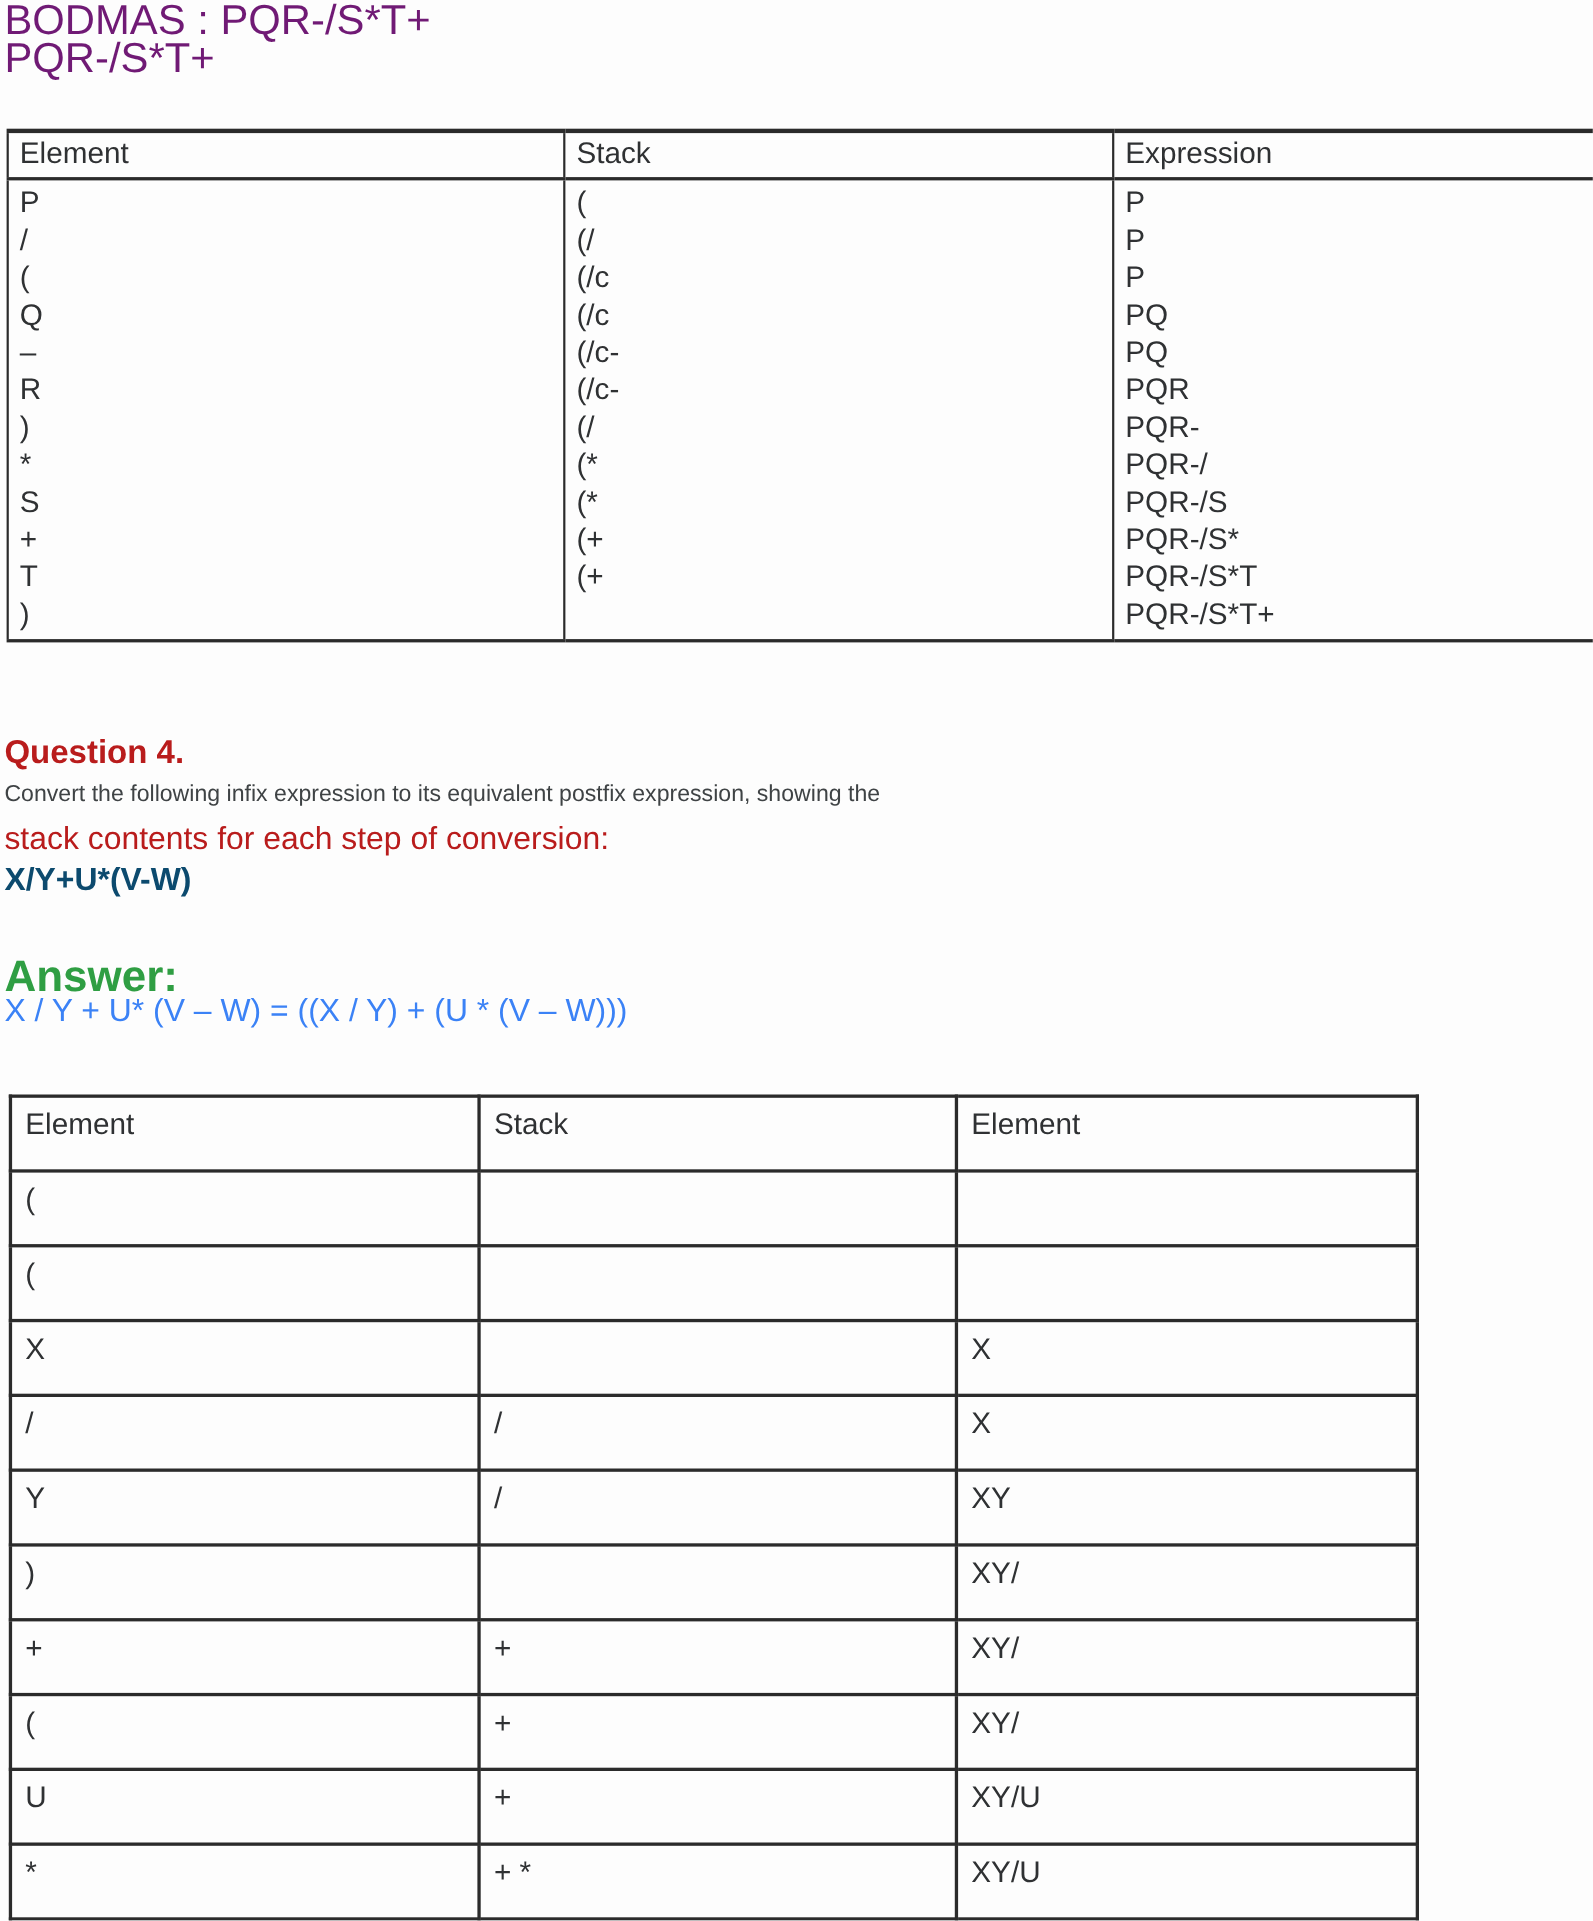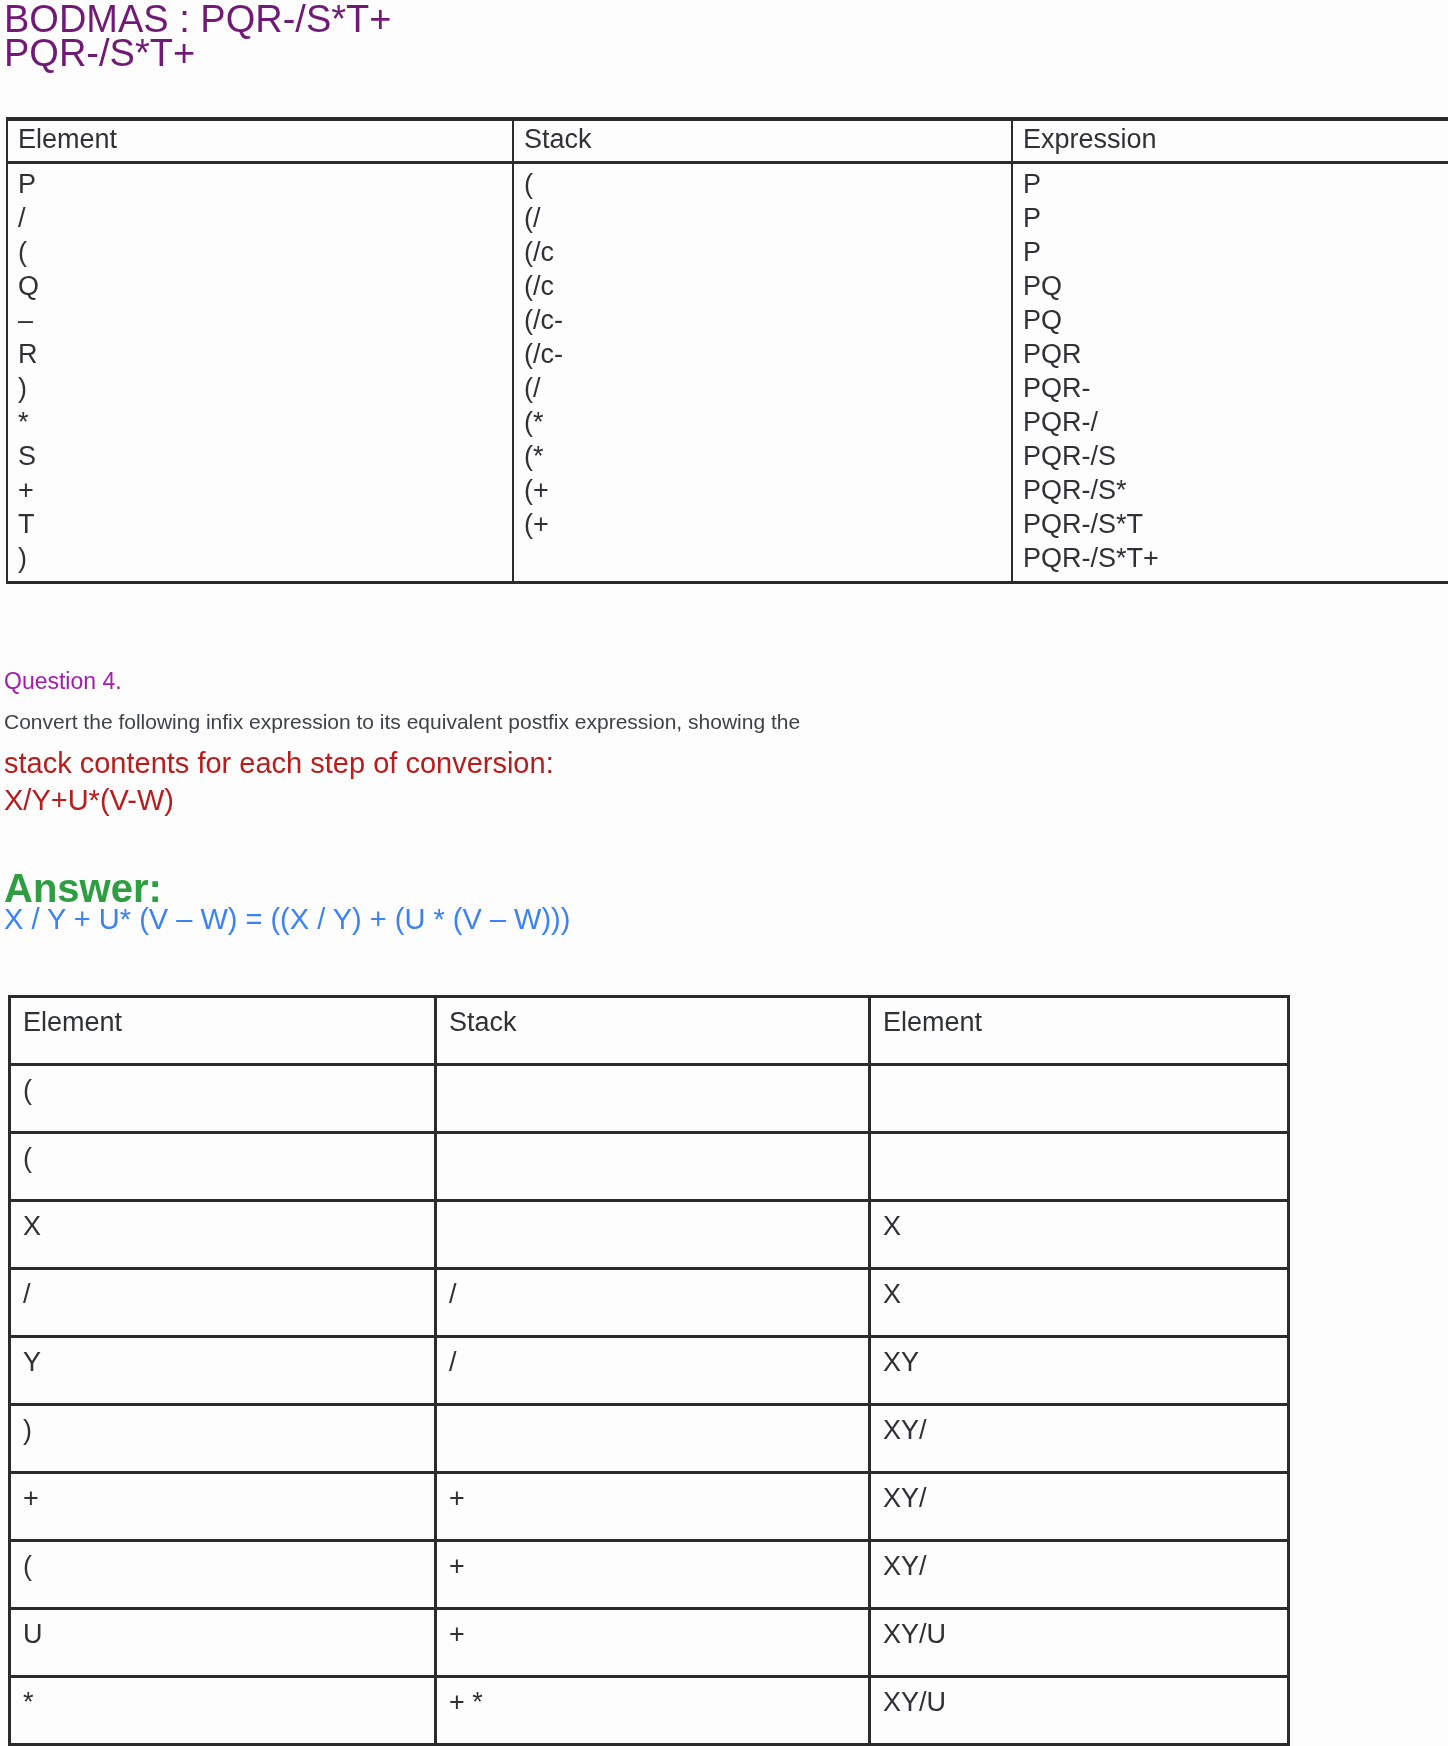--- a/index.html
+++ b/index.html
@@ -48,26 +48,26 @@
   }
   .t1 td { border-bottom: 3px solid #2b2b2b; }
   .t1 .c1 { width: 484px; }
   .t1 .c2 { width: 477px; }
   .t1 .c3 { width: 476px; }
   .t1 .line { height: 34px; line-height: 34px; white-space: pre; }
 
   
   .q-heading {
     left: 4px; top: 668px;
-    font-size: 23px; font-weight: normal;
-    color: #a21caf;
+    font-size: 30px; font-weight: bold;
+    color: #b91c1c;
   }
   .q-line1 { left: 4px; top: 710px; font-size: 21px; color: #3f4345; }
   .q-line2 { left: 4px; top: 747px; font-size: 29px; color: #b91c1c; }
-  .q-expr  { left: 4px; top: 784px; font-size: 29px; color: #b91c1c; }
+  .q-expr  { left: 4px; top: 784px; font-size: 29px; color: #0c4a6e; font-weight: bold; }
   .a-heading {
     left: 4px; top: 866px;
     font-size: 40px; font-weight: bold;
     color: #2f9e43;
   }
   .a-expr { left: 4px; top: 903px; font-size: 29px; color: #3b82f6; text-align: center; }
 
   
   .t2 {
     left: 8px;

